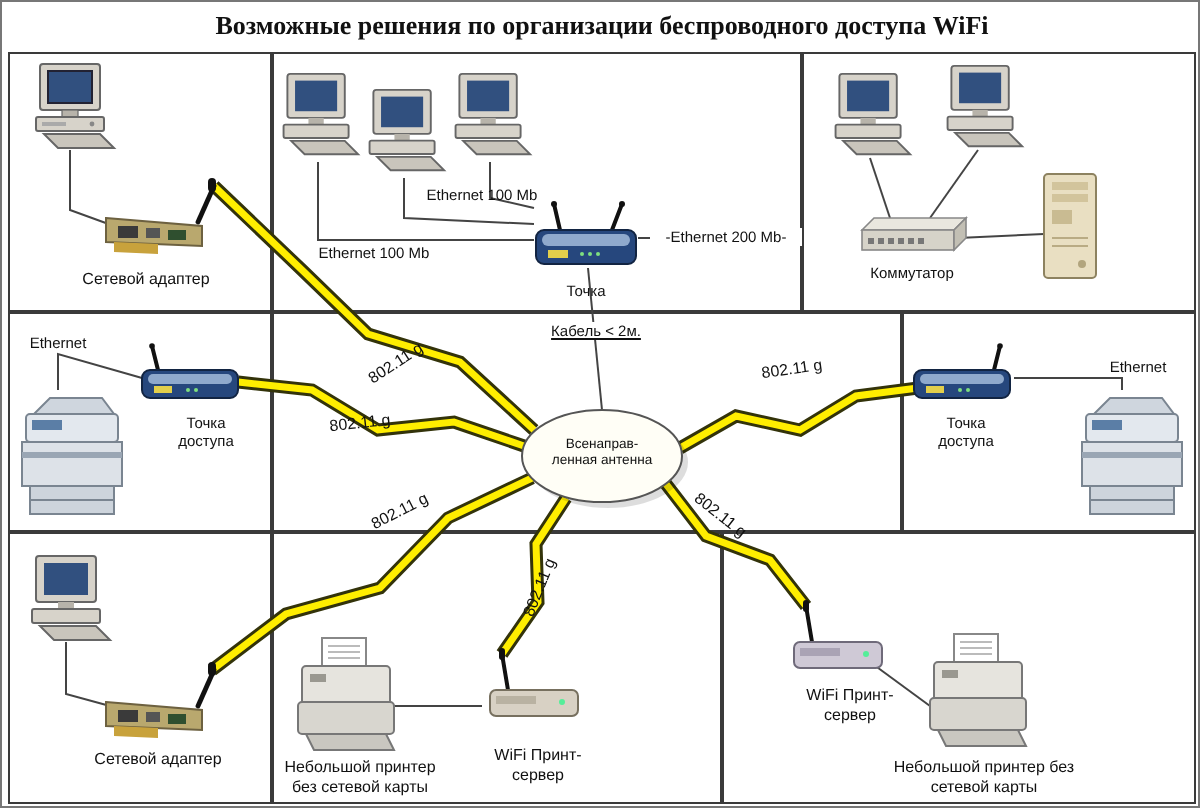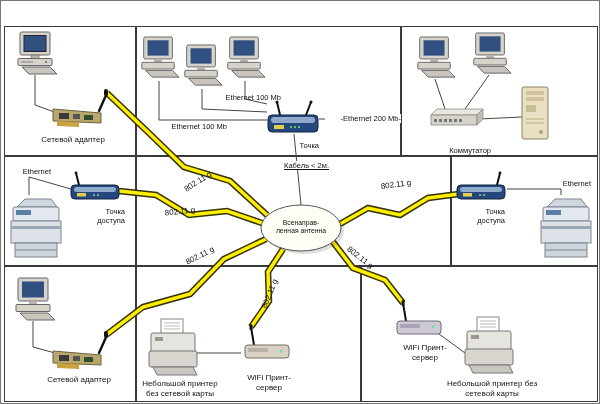--- a/index.html
+++ b/index.html
@@ -9,32 +9,33 @@
     font-family:"Liberation Sans", sans-serif;color:#111;
   }
   .title{
     position:absolute;left:0;top:4px;width:600px;text-align:center;
     font-family:"Liberation Serif", serif;font-weight:bold;font-size:13px;z-index:6;
   }
   .panel{position:absolute;border:1px solid #3a3a3a;box-sizing:border-box;z-index:1;background:transparent;}
   .overlay{position:absolute;left:0;top:0;z-index:2;}
   .icon{position:absolute;z-index:3;}
   .lbl{position:absolute;font-size:8px;line-height:1.2;text-align:center;z-index:5;}
-  .small{font-size:7.5px;text-align:right;}
+  .small{font-size:7.5px;}
   .tiny{font-size:6.8px;line-height:1.15;}
   .bgw{background:#ffffff;}
   .bolt-o{stroke:#33330a;stroke-width:6.5;fill:none;stroke-linejoin:miter;}
   .bolt-f{stroke:#ffee00;stroke-width:3.5;fill:none;stroke-linejoin:miter;}
   .wire{stroke:#444;stroke-width:1;fill:none;}
 </style>
 </head>
 <body>
 
 <div class="stage">
 
+  <div class="title">Возможные решения по организации беспроводного доступа WiFi</div>
 
   <div class="panel" style="left:3px;top:25px;width:132px;height:130px;"></div>
   <div class="panel" style="left:135px;top:25px;width:265px;height:130px;"></div>
   <div class="panel" style="left:400px;top:25px;width:197px;height:130px;"></div>
   <div class="panel" style="left:3px;top:155px;width:132px;height:110px;"></div>
   <div class="panel" style="left:135px;top:155px;width:315px;height:110px;"></div>
   <div class="panel" style="left:450px;top:155px;width:147px;height:110px;"></div>
   <div class="panel" style="left:3px;top:265px;width:132px;height:136px;"></div>
   <div class="panel" style="left:135px;top:265px;width:225px;height:136px;"></div>
   <div class="panel" style="left:360px;top:265px;width:237px;height:136px;"></div>
@@ -306,21 +307,21 @@
       </svg>
   </div>
 
   <div class="lbl" style="left:30px;top:134px;width:84px;">Сетевой адаптер</div>
 
   <div class="lbl small" style="left:146px;top:121px;width:80px;">Ethernet 100 Mb</div>
   <div class="lbl small" style="left:200px;top:92px;width:80px;">Ethernet 100 Mb</div>
   <div class="lbl small bgw" style="left:324px;top:113px;width:76px;">-Ethernet 200 Mb-</div>
   <div class="lbl small" style="left:266px;top:140px;width:52px;">Точка</div>
 
-  <div class="lbl small" style="left:420px;top:145px;width:70px;">Коммутатор</div>
+  <div class="lbl small" style="left:420px;top:131px;width:70px;">Коммутатор</div>
 
   <div class="lbl small" style="left:6px;top:166px;width:44px;">Ethernet</div>
   <div class="lbl small" style="left:80px;top:206px;width:44px;">Точка доступа</div>
 
   <div class="lbl small" style="left:546px;top:178px;width:44px;">Ethernet</div>
   <div class="lbl small" style="left:460px;top:206px;width:44px;">Точка доступа</div>
 
   <div class="lbl small bgw" style="left:266px;top:160px;width:62px;text-decoration:underline;">Кабель &lt; 2м.</div>
   <div class="lbl tiny" style="left:271px;top:218px;width:58px;">Всенаправ- ленная антенна</div>
 

